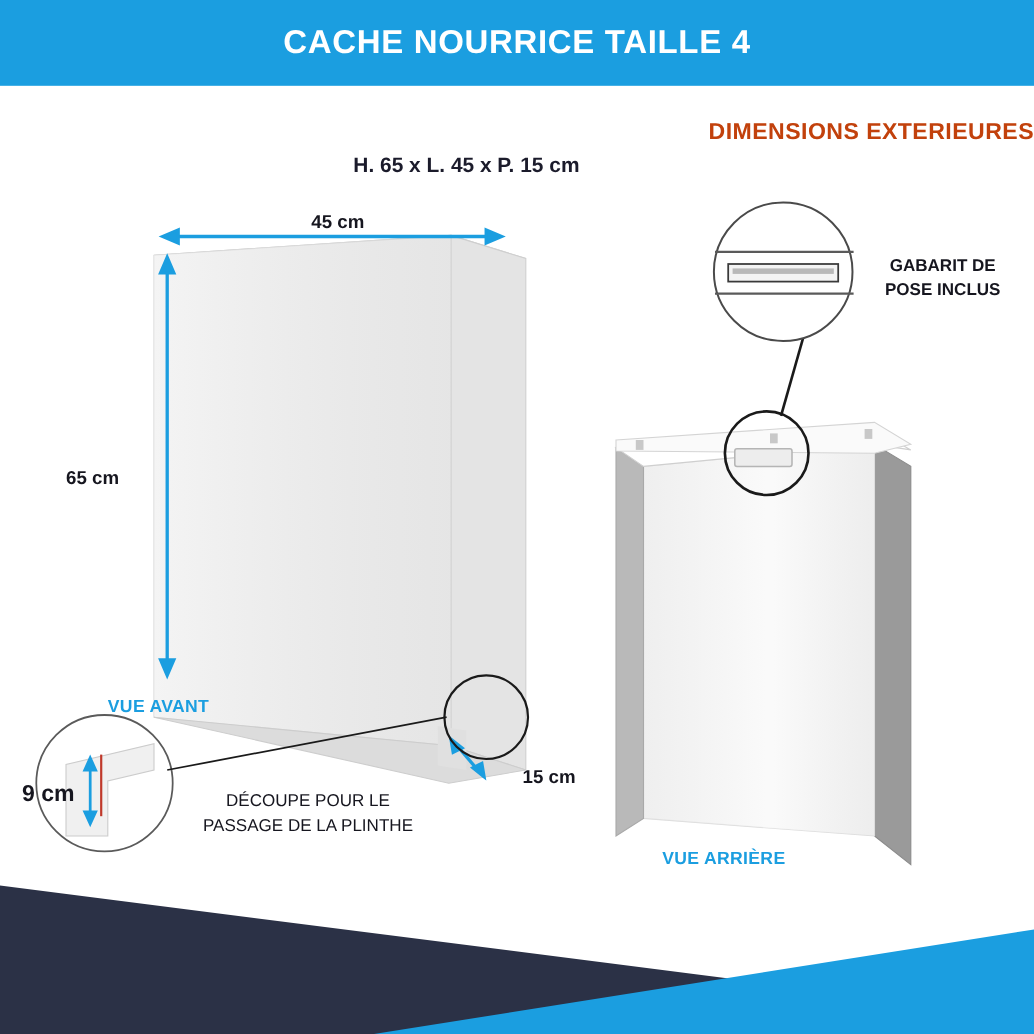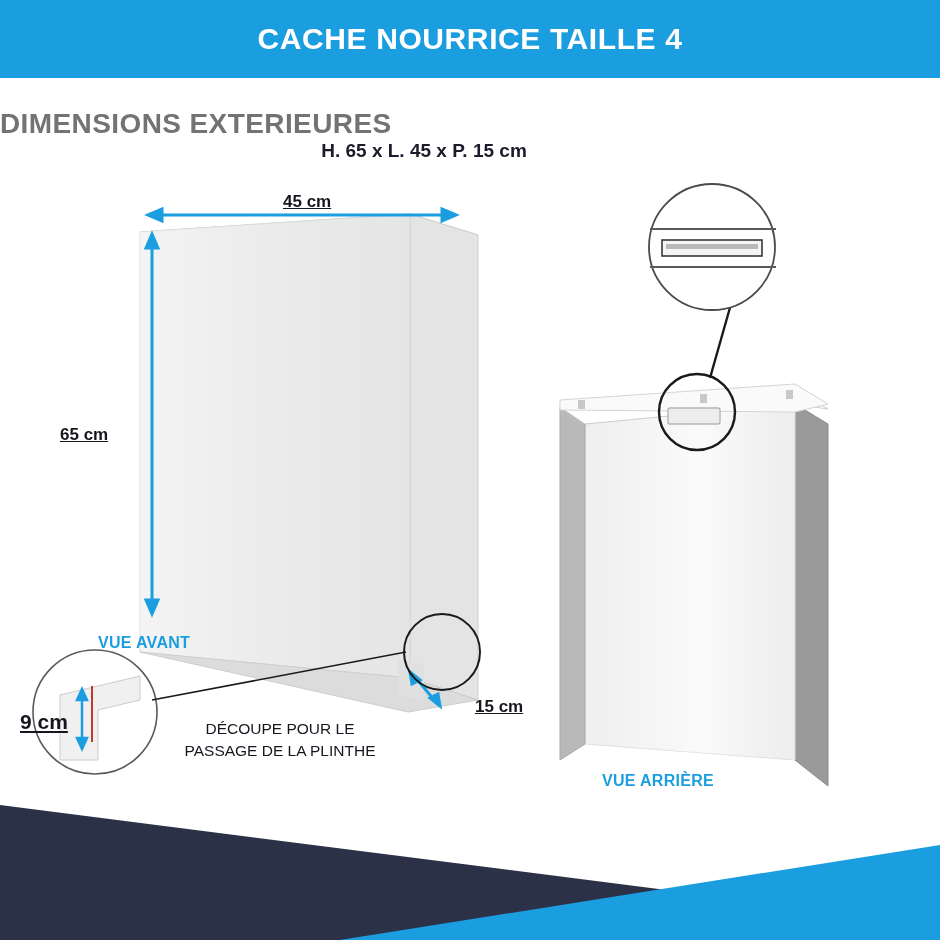--- a/index.html
+++ b/index.html
@@ -21,34 +21,34 @@
   .header-title{
     color:#ffffff;
     font-size:30px;
     font-weight:bold;
     letter-spacing:0.6px;
     text-align:center;
   }
 
   
   .subtitle-main{
-    position:absolute;left:0;top:108px;width:940px;text-align:left;
-    color:#737373;font-size:28px;font-weight:bold;letter-spacing:0.4px;
+    position:absolute;left:0;top:108px;width:940px;text-align:right;
+    color:#c2410c;font-size:21px;font-weight:bold;letter-spacing:0.4px;
   }
   .subtitle-sub{
     position:absolute;left:0;top:140px;width:848px;text-align:center;
     color:#1b1b2b;font-size:19px;font-weight:bold;
   }
 
   
   .band{position:absolute;left:0;bottom:0;width:940px;height:165px;overflow:hidden;}
   .band svg{display:block;}
 
   
-  .lbl{position:absolute;font-weight:bold;color:#16161f;text-decoration:underline;}
+  .lbl{position:absolute;font-weight:bold;color:#16161f;}
   .lbl-blue{position:absolute;font-weight:bold;color:#1b9ee0;}
 
   .dim-45{left:283px;top:192px;font-size:17px;}
   .dim-65{left:60px;top:425px;font-size:17px;}
   .dim-15{left:443px;top:697px;font-size:17px;margin-left:32px;}
   .dim-9{left:20px;top:710px;font-size:21px;}
 
   .vue-avant{left:98px;top:634px;font-size:16px;letter-spacing:0.3px;}
   .vue-arriere{left:602px;top:772px;font-size:16px;letter-spacing:0.3px;}
 
@@ -176,20 +176,24 @@
   <div class="lbl dim-9">9 cm</div>
 
   <div class="lbl-blue vue-avant">VUE AVANT</div>
   <div class="lbl-blue vue-arriere">VUE ARRIÈRE</div>
 
   <div class="decoupe">
     <span>DÉCOUPE POUR LE</span><br>
     <span>PASSAGE DE LA PLINTHE</span>
   </div>
 
+  <div class="gabarit">
+    <span>GABARIT DE</span><br>
+    <span>POSE INCLUS</span>
+  </div>
 
   <div class="band">
     <svg width="940" height="165" viewBox="0 0 940 165">
       <polygon points="0,30 940,150 940,165 0,165" fill="#2b3146"></polygon>
       <polygon points="340,165 940,70 940,165" fill="#1b9ee0"></polygon>
       <polygon points="620,165 940,118 940,165" fill="#2b3146" opacity="0.0"></polygon>
     </svg>
   </div>
 
 </div>

